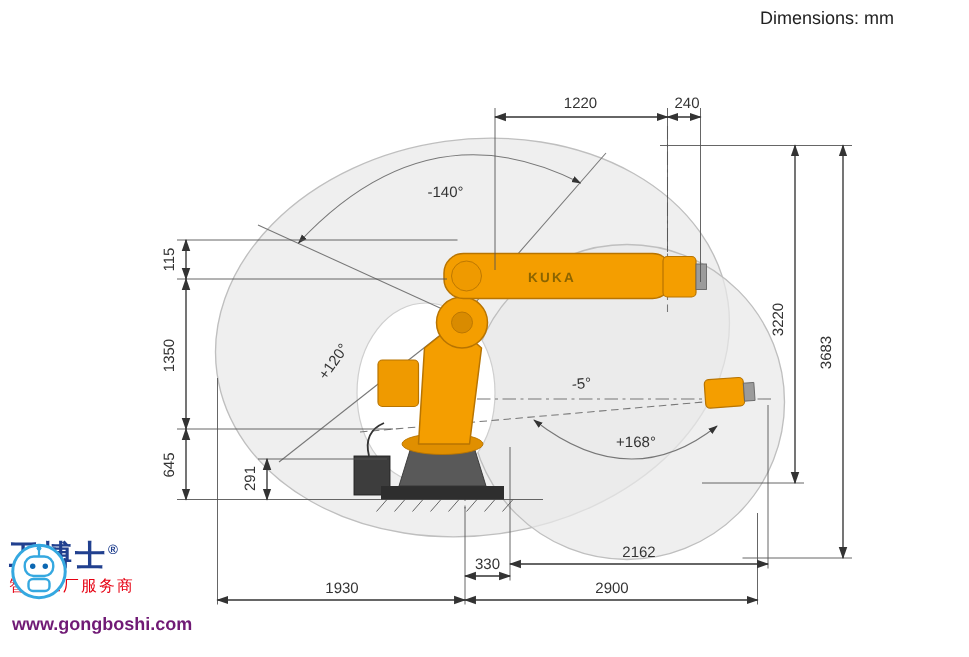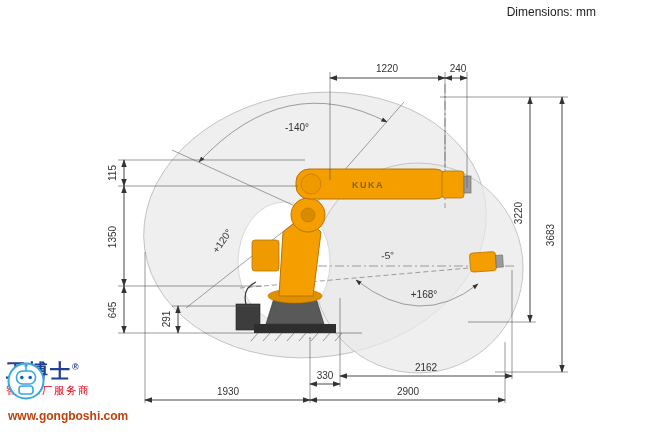--- a/index.html
+++ b/index.html
@@ -14,21 +14,21 @@
   .cut{fill:#ffffff;stroke:#cfcfcf;stroke-width:.8;}
   .dl{stroke:#333;stroke-width:.9;fill:none;}
   .ext{stroke:#555;stroke-width:.6;fill:none;}
   .cons{stroke:#777;stroke-width:.7;fill:none;}
   .dash{stroke-dasharray:5 3;}
   .dashdot{stroke-dasharray:9 3 2 3;}
   .logo{position:absolute;left:6px;top:360px;display:flex;align-items:center;gap:6px;}
   .logo-name{font-size:20px;font-weight:bold;color:#21408f;letter-spacing:2px;line-height:1.1;}
   .reg{font-size:9px;vertical-align:super;color:#21408f;}
   .logo-tagline{font-size:10.5px;color:#e60012;letter-spacing:1.5px;margin-top:2px;}
-  .logo-url{position:absolute;left:8px;top:409px;font-size:12px;font-weight:bold;color:#c2410c;}
+  .logo-url{position:absolute;left:8px;top:409px;font-size:12px;font-weight:bold;color:#701a75;}
 </style>
 </head>
 <body>
 
 <div class="stage">
 <svg width="646" height="438" viewBox="0 0 646 438">
   <defs>
     <marker id="ae" viewBox="0 0 10 10" refX="9" refY="5" markerWidth="9" markerHeight="9" orient="auto-start-reverse">
       <path d="M0,1.5 L10,5 L0,8.5 z" fill="#333"></path>
     </marker>

